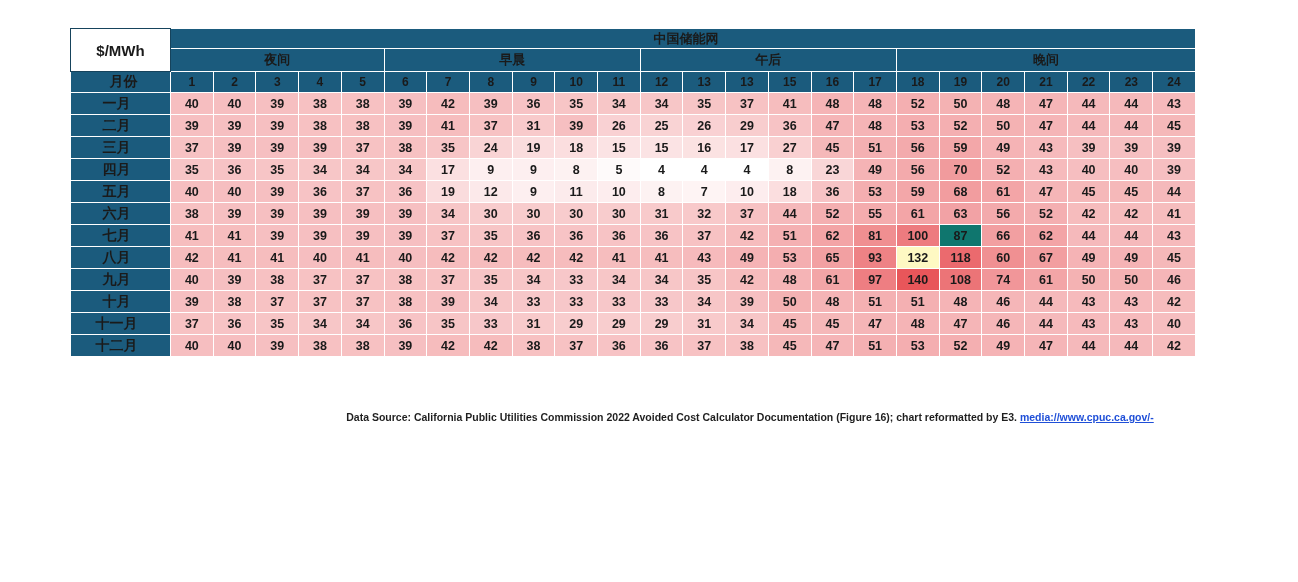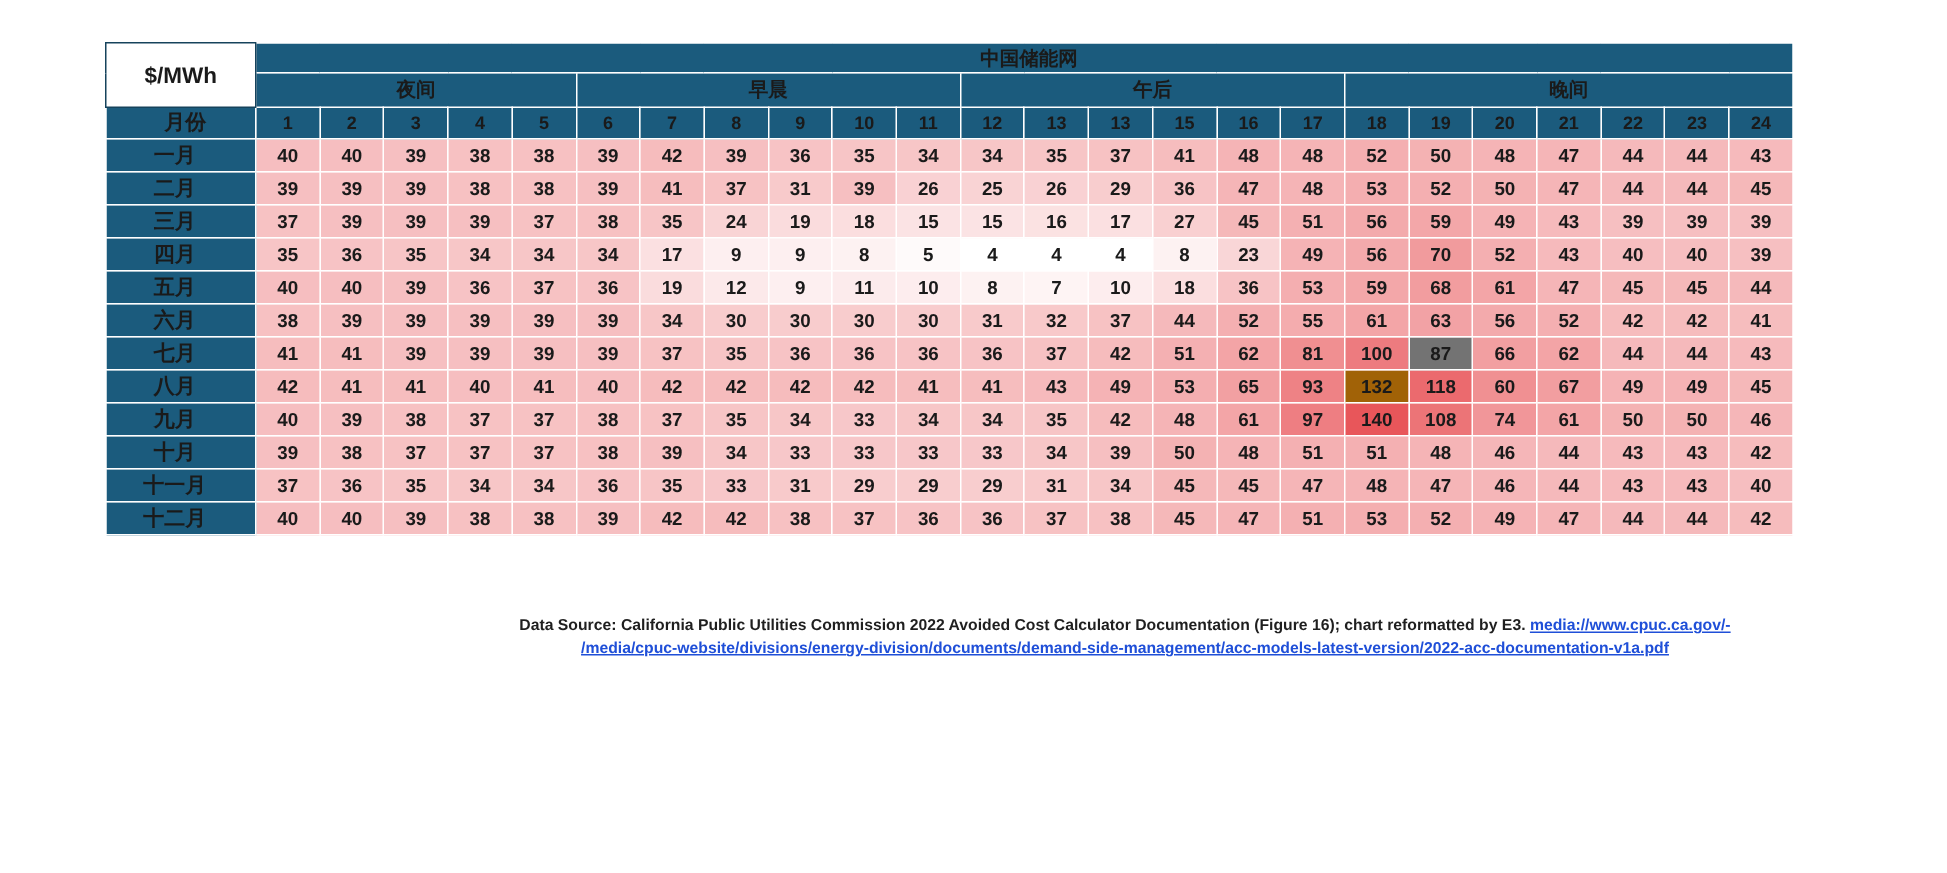--- a/index.html
+++ b/index.html
@@ -386,21 +386,21 @@
             <td class="val" style="background: rgb(247, 195, 197);">36</td>
             <td class="val" style="background: rgb(247, 195, 197);">36</td>
             <td class="val" style="background: rgb(247, 195, 197);">36</td>
             <td class="val" style="background: rgb(247, 195, 197);">36</td>
             <td class="val" style="background: rgb(247, 194, 195);">37</td>
             <td class="val" style="background: rgb(246, 188, 189);">42</td>
             <td class="val" style="background: rgb(244, 176, 178);">51</td>
             <td class="val" style="background: rgb(243, 164, 166);">62</td>
             <td class="val" style="background: rgb(240, 143, 145);">81</td>
             <td class="val" style="background: rgb(237, 123, 127);">100</td>
-            <td class="val" style="background: #737373;">87</td>
+            <td class="val" style="background: #0f766e;">87</td>
             <td class="val" style="background: rgb(242, 159, 161);">66</td>
             <td class="val" style="background: rgb(243, 164, 166);">62</td>
             <td class="val" style="background: rgb(245, 185, 187);">44</td>
             <td class="val" style="background: rgb(245, 185, 187);">44</td>
             <td class="val" style="background: rgb(246, 186, 188);">43</td>
           </tr>
           <tr>
             <th class="month-cell">八月</th>
             <td class="val" style="background: rgb(246, 188, 189);">42</td>
             <td class="val" style="background: rgb(246, 189, 190);">41</td>
@@ -412,21 +412,21 @@
             <td class="val" style="background: rgb(246, 188, 189);">42</td>
             <td class="val" style="background: rgb(246, 188, 189);">42</td>
             <td class="val" style="background: rgb(246, 188, 189);">42</td>
             <td class="val" style="background: rgb(246, 189, 190);">41</td>
             <td class="val" style="background: rgb(246, 189, 190);">41</td>
             <td class="val" style="background: rgb(246, 186, 188);">43</td>
             <td class="val" style="background: rgb(245, 179, 181);">49</td>
             <td class="val" style="background: rgb(244, 174, 176);">53</td>
             <td class="val" style="background: rgb(242, 160, 162);">65</td>
             <td class="val" style="background: rgb(238, 130, 133);">93</td>
-            <td class="val" style="background: #a16207;">132</td>
+            <td class="val" style="background: #fef9c3;">132</td>
             <td class="val" style="background: rgb(235, 106, 110);">118</td>
             <td class="val" style="background: rgb(240, 144, 146);">60</td>
             <td class="val" style="background: rgb(242, 158, 160);">67</td>
             <td class="val" style="background: rgb(245, 179, 181);">49</td>
             <td class="val" style="background: rgb(245, 179, 181);">49</td>
             <td class="val" style="background: rgb(245, 184, 185);">45</td>
           </tr>
           <tr>
             <th class="month-cell">九月</th>
             <td class="val" style="background: rgb(246, 190, 192);">40</td>
@@ -534,18 +534,17 @@
             <td class="val" style="background: rgb(245, 185, 187);">44</td>
             <td class="val" style="background: rgb(245, 185, 187);">44</td>
             <td class="val" style="background: rgb(246, 188, 189);">42</td>
           </tr>
         </tbody>
     </table>
   </div>
 
   <div class="source">
     <span>Data Source: California Public Utilities Commission 2022 Avoided Cost Calculator Documentation (Figure 16); chart reformatted by E3. </span><span class="link">media://www.cpuc.ca.gov/-</span><br>
-    <span class="link">/media/cpuc-website/divisions/energy-division/documents/demand-side-management/acc-models-latest-version/2022-acc-documentation-v1a.pdf</span>
   </div>
 
 
 
 </div>
 
 </body></html>

